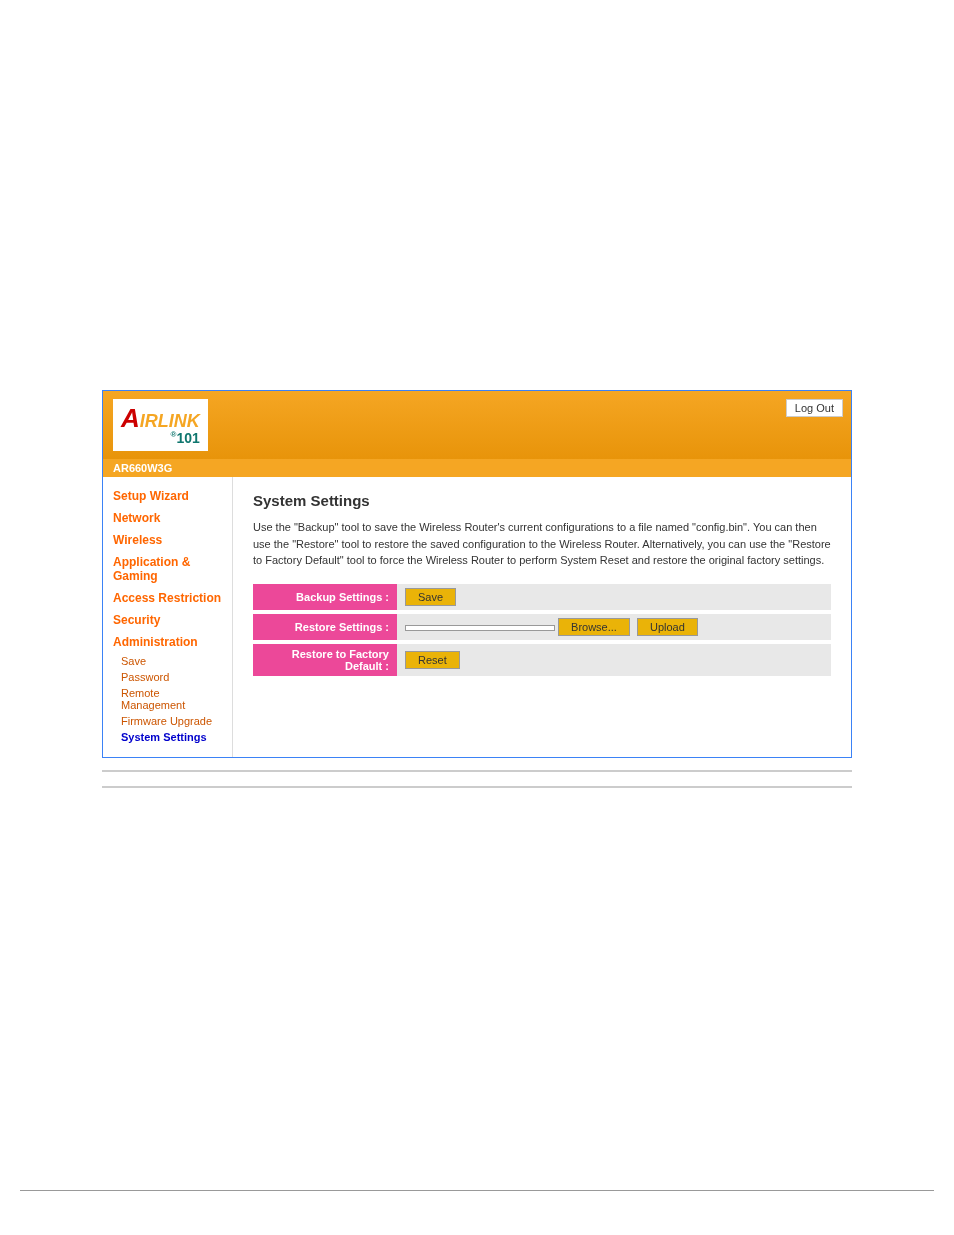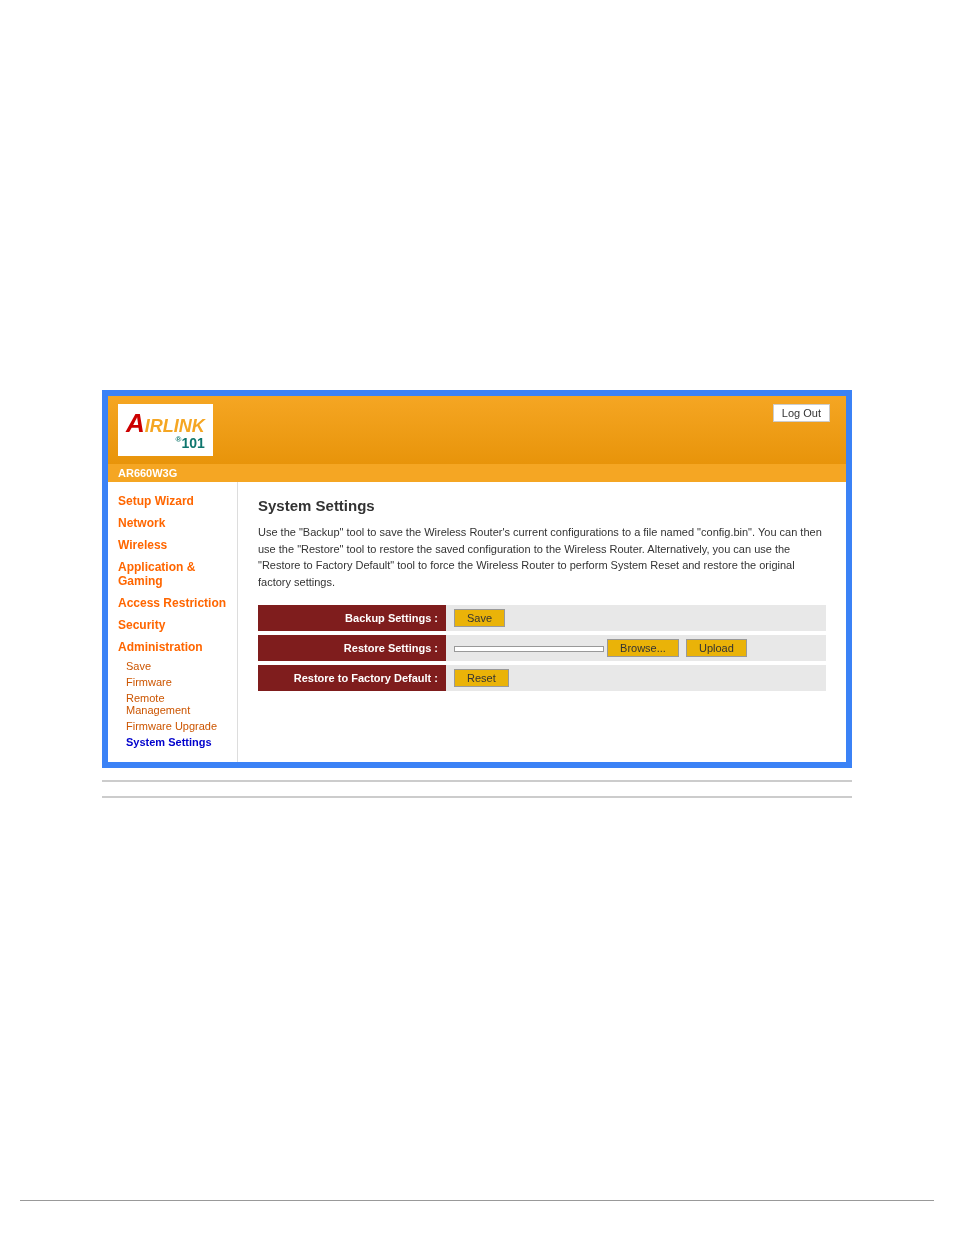--- a/index.html
+++ b/index.html
@@ -21,21 +21,21 @@
     
     .top-space {
       height: 390px;
       background: #fff;
     }
 
     
     .router-ui {
       width: 750px;
       margin: 0 auto;
-      border: 6px solid #3b82f6;
+      border: 1px solid #3b82f6;
     }
 
     
     .header {
       background: linear-gradient(to bottom, #f5a623, #e8940a);
       height: 68px;
       display: flex;
       align-items: center;
       justify-content: space-between;
       padding: 0 10px;
@@ -56,21 +56,21 @@
       font-weight: bold;
       text-shadow: 1px 1px 2px rgba(0,0,0,0.3);
       position: absolute;
       right: 15px;
       bottom: 10px;
     }
 
     .logout-btn {
       position: absolute;
       top: 8px;
-      right: 16px;
+      right: 8px;
       background: #fff;
       border: 1px solid #ccc;
       padding: 2px 8px;
       font-size: 11px;
       cursor: pointer;
       color: #333;
     }
 
     
     .model-bar {
@@ -142,27 +142,27 @@
       margin-bottom: 15px;
     }
 
     
     .settings-table {
       width: 100%;
       border-collapse: collapse;
     }
 
     .settings-cell-label {
-      background: #7f1d1d;
+      background: #ec4899;
       color: #fff;
       text-align: right;
       padding: 4px 8px;
       font-size: 11px;
       font-weight: bold;
-      width: 188px;
+      width: 144px;
     }
 
     .settings-cell-value {
       background: #e8e8e8;
       padding: 4px 8px;
       font-size: 11px;
     }
 
     .action-btn {
       padding: 2px 12px;
@@ -234,21 +234,21 @@
 
       <div class="sidebar">
         <div class="sidebar-item section-header">Setup Wizard</div>
         <div class="sidebar-item">Network</div>
         <div class="sidebar-item">Wireless</div>
         <div class="sidebar-item">Application &amp; Gaming</div>
         <div class="sidebar-item">Access Restriction</div>
         <div class="sidebar-item">Security</div>
         <div class="sidebar-item section-header">Administration</div>
         <div class="sidebar-subitem">Save</div>
-        <div class="sidebar-subitem">Firmware</div>
+        <div class="sidebar-subitem">Password</div>
         <div class="sidebar-subitem">Remote Management</div>
         <div class="sidebar-subitem">Firmware Upgrade</div>
         <div class="sidebar-subitem active">System Settings</div>
       </div>
 
       <div class="content">
         <div class="page-title">System Settings</div>
         <div class="description">Use the "Backup" tool to save the Wireless Router's current configurations to a file named "config.bin". You can then use the "Restore" tool to restore the saved configuration to the Wireless Router. Alternatively, you can use the "Restore to Factory Default" tool to force the Wireless Router to perform System Reset and restore the original factory settings.</div>
 
         <table class="settings-table">

